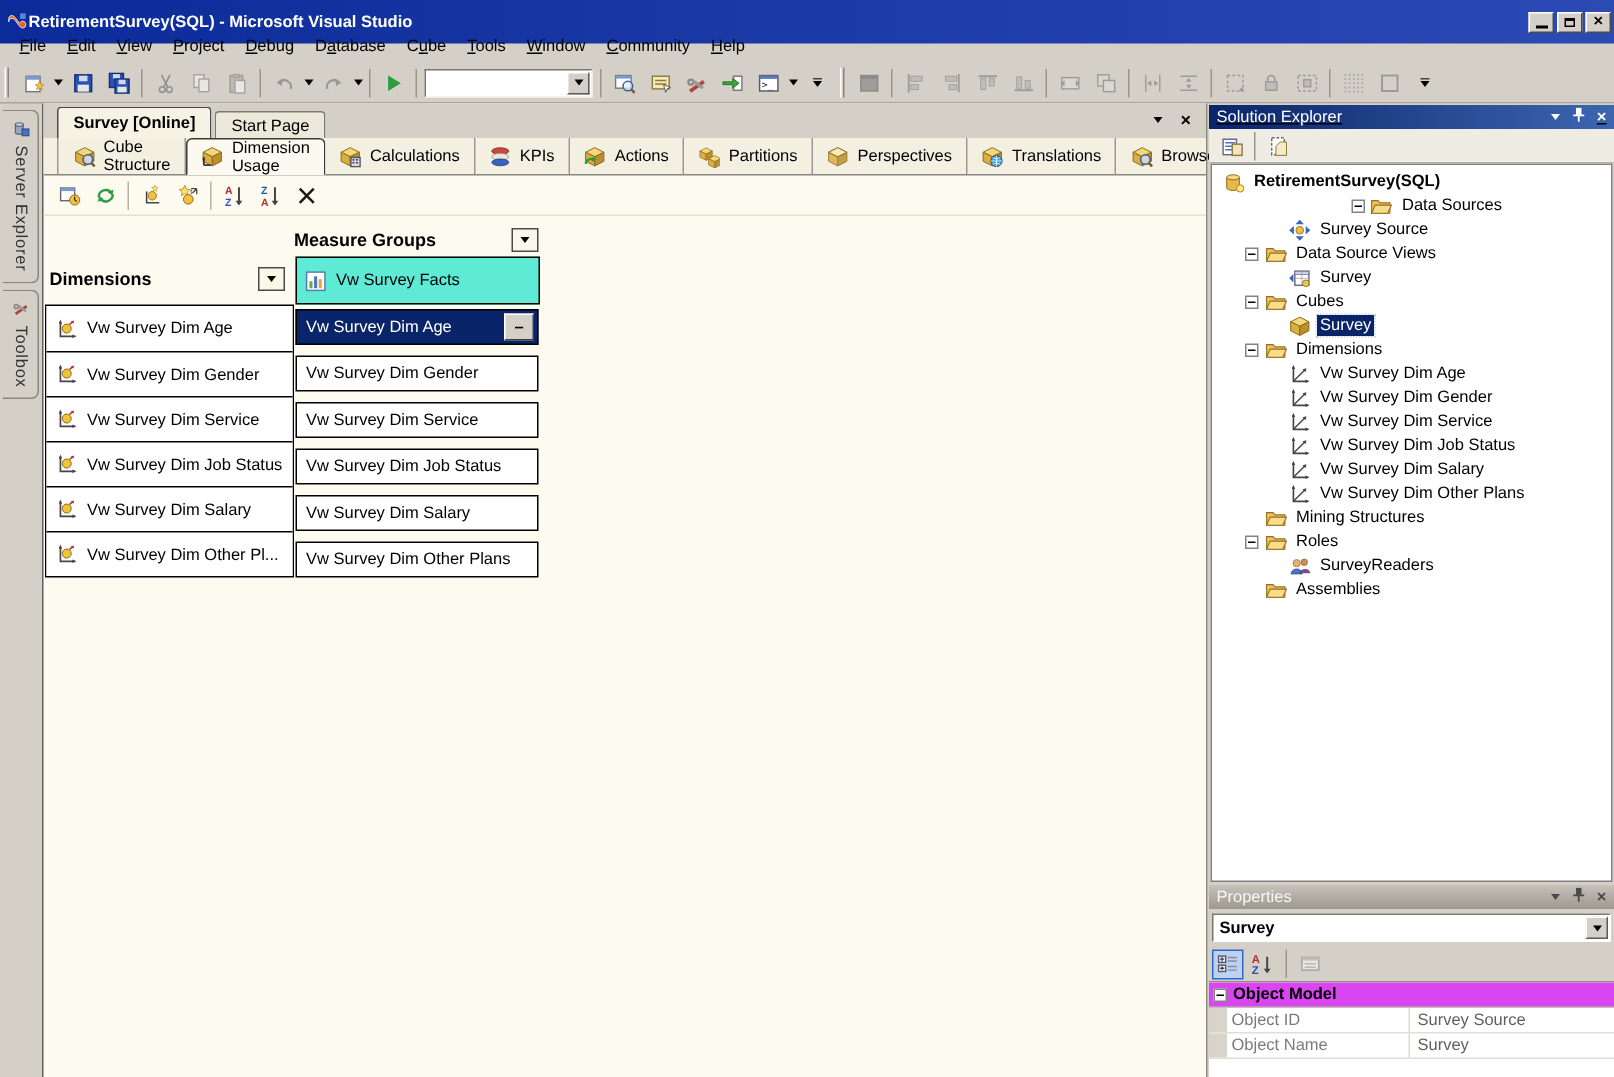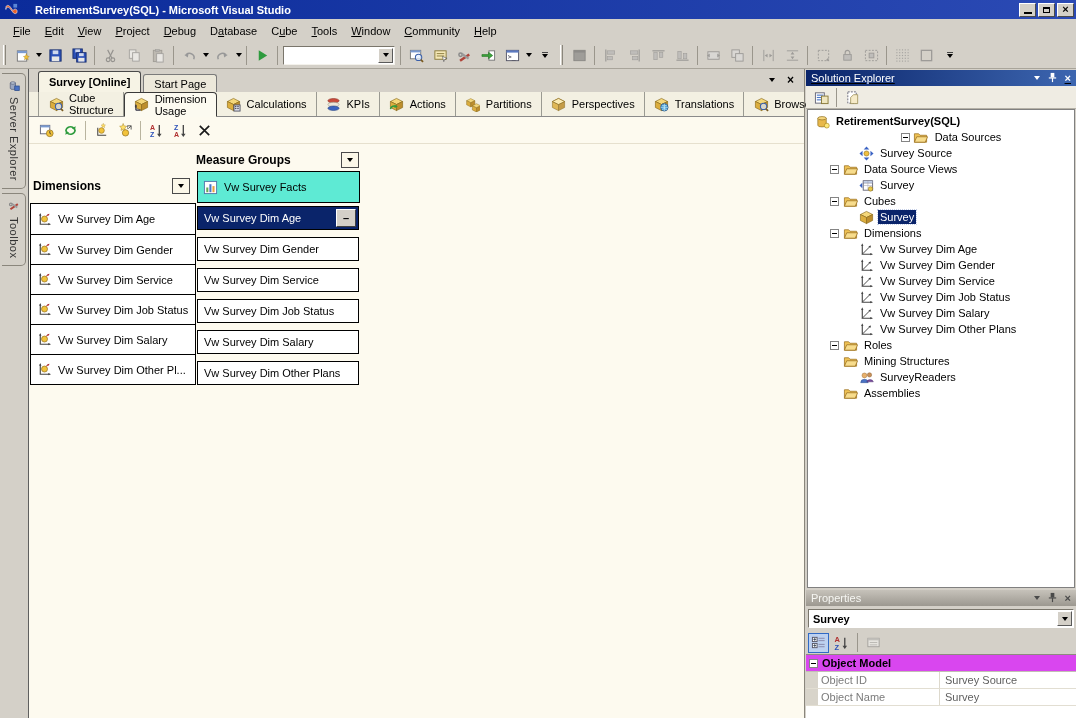--- a/index.html
+++ b/index.html
@@ -4,23 +4,23 @@
 <style>
   html,body{margin:0;padding:0;width:1076px;height:718px;overflow:hidden;
     font-family:"Liberation Sans",sans-serif;font-size:11px;background:#D4D0C8;
     -webkit-user-select:none;user-select:none;color:#000;}
   *{box-sizing:border-box;}
   .icon{display:inline-flex;width:16px;height:16px;align-items:center;justify-content:center;flex:none;}
   .icon svg{width:15px;height:15px;display:block;}
   .icon.sm{width:13px;height:13px}.icon.sm svg{width:12px;height:12px}
 
   
-  #titlebar{position:absolute;left:0;top:0;width:1076px;height:19px;
+  #titlebar{position:absolute;left:0;top:0;width:1076px;height:29px;
     background:linear-gradient(to right,#0b2b9a,#2b4ab4);color:#fff;
-    display:flex;align-items:center;padding-left:3px;gap:16px;font-weight:bold;}
+    display:flex;align-items:center;padding-left:3px;gap:0;font-weight:bold;}
   #titlebar .wctl{margin-left:auto;display:flex;margin-right:2px;}
   .wbtn{width:17px;height:14px;background:#D4D0C8;border:1px solid;border-color:#fff #4a4a4a #4a4a4a #fff;
     display:flex;align-items:center;justify-content:center;margin-left:2px;color:#000;font:bold 10px/1 "Liberation Sans",sans-serif;}
   .glyph-min{width:8px;height:2px;background:#000;margin-top:7px;}
   .glyph-rst{width:7px;height:6px;border:1px solid #000;border-top-width:2px;position:relative;}
   .glyph-cls{font-size:11px;line-height:1;}
 
   
   #menubar{position:absolute;left:0;top:19px;width:1076px;height:23px;display:flex;align-items:center;padding-left:6px;}
   .mitem{padding:3px 7px;} .mitem u{text-decoration:underline;}
@@ -1048,40 +1048,40 @@
               <path d="M3.5,3 L3.5,13 L13.5,13" fill="none" stroke="#444" stroke-width="1.2"></path>
               <polygon points="3.5,1.2 2.3,4.2 4.7,4.2" fill="#444"></polygon>
               <polygon points="15,13 12,11.8 12,14.2" fill="#444"></polygon>
               <line x1="3.5" y1="13" x2="11.5" y2="5" stroke="#444" stroke-width="1"></line>
               <polygon points="12.8,3.7 10,4.4 12.1,6.5" fill="#444"></polygon>
             </svg>
           </span>
           <span class="tlabel">Vw Survey Dim Other Plans</span>
         </div>
         <div class="trow" style="padding-left: 22px;">
+          <span class="spacer"></span>
+          <span class="icon">
+            <svg viewBox="0 0 16 16">
+              <path d="M1.5,4 L6,4 L7.5,5.6 L14.5,5.6 L14.5,13 L1.5,13 Z" fill="#EFC254" stroke="#996F1F" stroke-width=".8"></path>
+              <path d="M1.5,13 L4,7.2 L15.6,7.2 L13,13 Z" fill="#F7DC8C" stroke="#996F1F" stroke-width=".8"></path>
+            </svg>
+          </span>
+          <span class="tlabel">Mining Structures</span>
+        </div>
+        <div class="trow" style="padding-left: 22px;">
           <span class="exp">
             <i></i>
           </span>
           <span class="icon">
             <svg viewBox="0 0 16 16">
               <path d="M1.5,4 L6,4 L7.5,5.6 L14.5,5.6 L14.5,13 L1.5,13 Z" fill="#EFC254" stroke="#996F1F" stroke-width=".8"></path>
               <path d="M1.5,13 L4,7.2 L15.6,7.2 L13,13 Z" fill="#F7DC8C" stroke="#996F1F" stroke-width=".8"></path>
             </svg>
           </span>
           <span class="tlabel">Roles</span>
-        </div>
-        <div class="trow" style="padding-left: 22px;">
-          <span class="spacer"></span>
-          <span class="icon">
-            <svg viewBox="0 0 16 16">
-              <path d="M1.5,4 L6,4 L7.5,5.6 L14.5,5.6 L14.5,13 L1.5,13 Z" fill="#EFC254" stroke="#996F1F" stroke-width=".8"></path>
-              <path d="M1.5,13 L4,7.2 L15.6,7.2 L13,13 Z" fill="#F7DC8C" stroke="#996F1F" stroke-width=".8"></path>
-            </svg>
-          </span>
-          <span class="tlabel">Mining Structures</span>
         </div>
         <div class="trow" style="padding-left: 38px;">
           <span class="spacer"></span>
           <span class="icon">
             <svg viewBox="0 0 16 16">
               <circle cx="5.8" cy="5.8" r="2.6" fill="#E8B06A" stroke="#9a6a30" stroke-width=".5"></circle>
               <path d="M1.8,13.5 a4,3.6 0 0 1 8,0 Z" fill="#4A72C4" stroke="#2a4a8a" stroke-width=".5"></path>
               <circle cx="11.2" cy="5.2" r="2.3" fill="#C89058" stroke="#8a5a28" stroke-width=".5"></circle>
               <path d="M8.3,12.6 a3.6,3.1 0 0 1 7,0 Z" fill="#7A4FA0" stroke="#4a2a6a" stroke-width=".5"></path>
             </svg>

